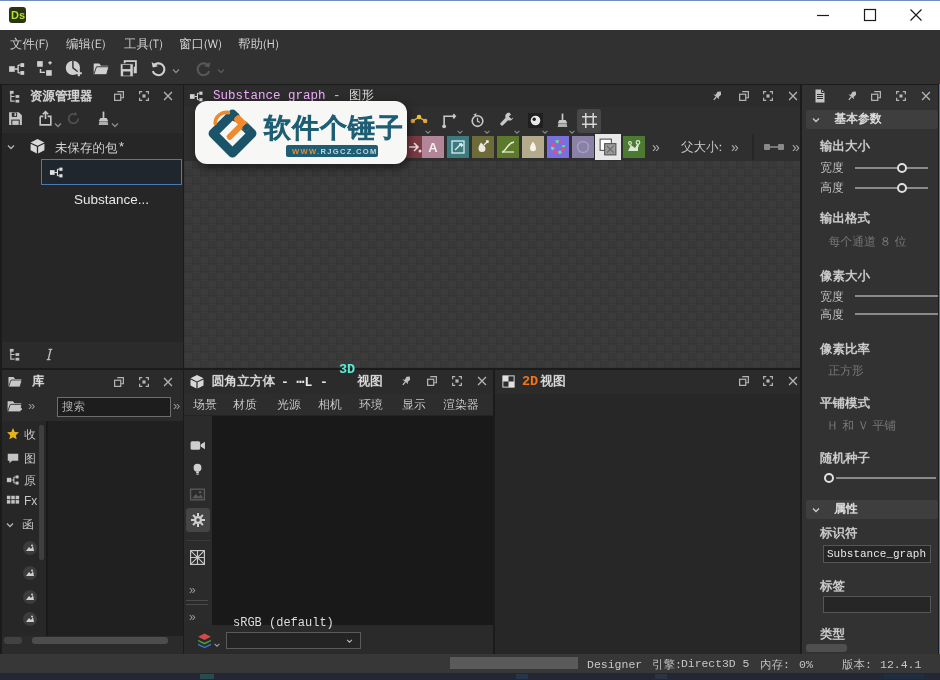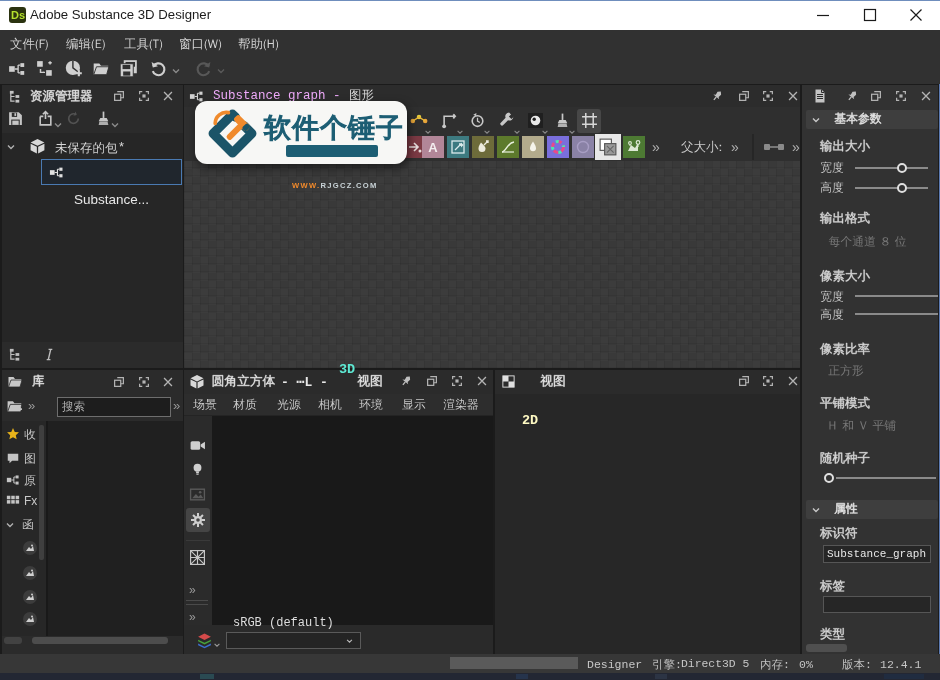--- a/index.html
+++ b/index.html
@@ -4,21 +4,20 @@
 *{box-sizing:border-box;} svg{display:block;overflow:visible}
 #app{position:relative;width:940px;height:680px;overflow:hidden;font-family:"Liberation Sans", sans-serif;}
 </style></head><body>
 <div id="app">
 <div style="position:absolute;left:0px;top:0px;width:940px;height:680px;background:#1b1b1b;"></div>
 <div style="position:absolute;left:939px;top:0px;width:1px;height:673px;background:#5b79b0;"></div>
 <div style="position:absolute;left:0px;top:0px;width:1px;height:30px;background:#b8b8b8;"></div>
 <div style="position:absolute;left:0px;top:0px;width:940px;height:30px;background:#ffffff;border-top:1px solid #6f8ebd;"></div>
 <div style="position:absolute;left:9px;top:7px;width:17px;height:16px;background:#2b3310;border-radius:3px;"></div>
 <div style="position:absolute;left:11px;top:9px;font:bold 11px 'Liberation Sans', sans-serif;color:#b5e22d;letter-spacing:0;white-space:nowrap;">Ds</div>
-<div style="position:absolute;left:30px;top:7px;font:normal 13.2px 'Liberation Sans', sans-serif;color:#1c1c1c;letter-spacing:0;white-space:nowrap;">Adobe Substance 3D Designer</div>
 <svg style="position:absolute;left:816px;top:8px;" width="14" height="14" viewBox="0 0 14 14">
       <path d="M1 7.5h12" stroke="#1a1a1a" stroke-width="1.2"></path>
     </svg>
 <svg style="position:absolute;left:863px;top:8px;" width="14" height="14" viewBox="0 0 14 14">
       <rect x="1.5" y="1.5" width="11" height="11" fill="none" stroke="#1a1a1a" stroke-width="1.2"></rect>
     </svg>
 <svg style="position:absolute;left:909px;top:8px;" width="14" height="14" viewBox="0 0 14 14">
       <path d="M1.5 1.5 12.5 12.5 M12.5 1.5 1.5 12.5" stroke="#1a1a1a" stroke-width="1.2"></path>
     </svg>
 <div style="position:absolute;left:0px;top:30px;width:940px;height:54px;background:#313131;"></div>
@@ -551,21 +550,21 @@
 <svg style="position:absolute;left:345px;top:637px;" width="9" height="8" viewBox="0 0 10 10">
       <path d="M2 3.5 5 6.5 8 3.5" stroke="#b8b8b8" stroke-width="1.4" fill="none"></path>
     </svg>
 <div style="position:absolute;left:495px;top:370px;width:305px;height:284px;background:#272727;"></div>
 <div style="position:absolute;left:495px;top:370px;width:305px;height:24px;background:#2b2b2b;"></div>
 <svg style="position:absolute;left:501px;top:374px;" width="15" height="15" viewBox="0 0 16 16">
       <rect x="2" y="2" width="12" height="12" fill="#2c2c2c" stroke="#e0e0e0" stroke-width="1"></rect>
       <rect x="2" y="2" width="6" height="6" fill="#e0e0e0"></rect>
       <rect x="8" y="8" width="6" height="6" fill="#e0e0e0"></rect>
     </svg>
-<div style="position:absolute;left:522px;top:374px;font:bold 13.5px 'Liberation Mono', monospace;color:#fef9c3;letter-spacing:0;white-space:nowrap;margin-top:39px;">2D</div>
+<div style="position:absolute;left:522px;top:374px;font:bold 13.5px 'Liberation Mono', monospace;color:#f97316;letter-spacing:0;white-space:nowrap;">2D</div>
 <svg style="position:absolute;left:540px;top:374px;" width="26" height="14" viewBox="0 -11.4 26 14.3" fill="#e8e8e8" stroke="#e8e8e8" stroke-width="0.5">
       <path transform="translate(0.0,0)" d="M9.9 1.4Q9.3 1.4 9 1Q8.6 0.6 8.6 0V-3.1Q8.2 -1.5 7.2 -0.3Q6.2 0.9 4.7 1.5Q4.5 1 3.9 0.8Q5.7 0.3 6.8 -1.3Q8 -2.9 8 -5V-6.9Q8 -7.8 7.9 -8.7Q8.4 -8.6 8.9 -8.7Q8.8 -7.8 8.8 -6.9V-5Q8.8 -4.7 8.8 -4.4Q9.2 -4.4 9.5 -4.5Q9.5 -3.6 9.5 -2.6V0Q9.5 0.3 9.6 0.4Q9.7 0.6 9.9 0.6H11.3Q11.5 0.6 11.6 0.4Q11.6 0.3 11.6 0.1Q11.6 -0.1 11.6 -0.3L11.8 -2.2Q12.2 -2 12.7 -2L12.4 0.4Q12.4 0.8 12.3 1Q12.3 1.4 12 1.4ZM6.8 -3.2Q6.3 -3.2 5.8 -3.2Q5.8 -4.1 5.8 -5V-10.2H11.1V-3.4H10.2V-9.5H6.7V-5Q6.7 -4.1 6.8 -3.2ZM3.6 -0.3Q3.6 0.6 3.6 1.5Q3.1 1.5 2.6 1.5Q2.7 0.6 2.7 -0.3V-4.4Q2 -3.5 1.1 -2.7Q0.7 -3 0.1 -3.1Q2.5 -5.1 3.9 -7.7H2Q1.3 -7.7 0.7 -7.7Q0.7 -8 0.7 -8.4Q1.3 -8.4 2 -8.4H5.4Q4.6 -6.9 3.6 -5.5V-4.9L4 -5.2L5.5 -3.5L4.7 -2.8L3.6 -4.2ZM3.7 -9.4 3 -8.7 1.5 -10.1 2.2 -10.8Z"></path>
       <path transform="translate(13.0,0)" d="M8 0.1H10.8V-9.4H1.9V0.1H7.5Q5.9 -0.8 4.2 -1.5L4.6 -2.4Q6.6 -1.6 8.4 -0.6ZM7.5 -2.8 6.7 -2.1 5.3 -3.7 6.1 -4.3ZM10.1 -4.4Q9.7 -4 9.6 -3.5Q7.9 -3.8 6.5 -5Q4.9 -3.7 3 -2.8Q2.7 -3.2 2.2 -3.5Q4.2 -4.3 5.8 -5.6Q5.3 -6.2 4.8 -6.9Q4.2 -6 3.1 -5.1Q2.9 -5.5 2.4 -5.7Q3.4 -6.4 4 -7.3Q4.5 -8.2 5 -9.4Q5.5 -9.2 6 -9.1Q5.8 -8.6 5.6 -8.2H9.2Q8.3 -6.8 7.1 -5.6Q8.3 -4.6 10.1 -4.4ZM2 1.6Q1.5 1.5 1 1.6Q1 0.7 1 -0.2V-10.1L11.7 -10.1V1.5H10.8V0.7H1.9Q1.9 1.1 2 1.6ZM5.4 -7.5Q5.9 -6.8 6.4 -6.2Q7.1 -6.8 7.6 -7.5Z"></path>
     </svg>
 <svg style="position:absolute;left:737px;top:374px;" width="14" height="14" viewBox="0 0 16 16">
       <path d="M6 3h7v7h-3" fill="none" stroke="#b4b4b4" stroke-width="1.4"></path>
       <rect x="3" y="6" width="7" height="7" fill="none" stroke="#b4b4b4" stroke-width="1.4"></rect>
     </svg>
 <svg style="position:absolute;left:761px;top:374px;" width="14" height="14" viewBox="0 0 16 16">
       <path d="M3 6V3h3 M10 3h3v3 M13 10v3h-3 M6 13H3v-3" fill="none" stroke="#b4b4b4" stroke-width="1.4"></path>
@@ -749,13 +748,13 @@
       </g>
     </svg>
 <svg style="position:absolute;left:264px;top:113px;" width="140" height="30" viewBox="0 -23.8 140 29.7" fill="#1d5e74" stroke="#1d5e74" stroke-width="1.4">
       <path transform="translate(0.0,0)" d="M17.2 -10.7Q17.3 -12.2 17.1 -13.5Q18.2 -13.4 19.2 -13.5Q19 -11.7 19.1 -10.3Q19.9 -5.9 21.4 -3.2Q23 -0.5 25.9 2Q24.8 2.2 24.1 3Q20.4 -0.2 18.5 -6.1Q16.6 0.2 11.2 3.2Q10.6 2.1 9.4 1.9Q12.9 0.4 15.1 -2.9Q17.2 -6.2 17.2 -10.7ZM16.6 -16.9H25.6L25.8 -15.3Q25.3 -15.2 25 -14.9L22.4 -11.7L21 -12.9L23.1 -15.5H16.1L15.1 -13.2L13.9 -10.5Q13.1 -11 12.1 -11Q13.6 -14.1 14.9 -18.1L15.9 -21.6Q16.9 -21.3 17.9 -21.1Q17.3 -19 16.6 -16.9ZM5.6 -21.9Q6.6 -21.6 7.7 -21.4Q7 -19.7 6.4 -18L6.2 -17.7H8.8Q10.1 -17.7 11.5 -17.7Q11.4 -17.1 11.5 -16.5Q10.1 -16.5 8.8 -16.5H5.8L3.6 -10.4H6.3V-10.9Q6.3 -12.7 6.2 -14.4Q7.3 -14.4 8.4 -14.4Q8.3 -12.7 8.3 -10.9V-10.4H12.5V-9.2H8.3V-5.1Q10.3 -5.4 12.8 -5.9L12.8 -4.9L8.3 -3.9V0.1Q8.3 1.8 8.4 3.6Q7.3 3.5 6.2 3.6Q6.3 1.8 6.3 0.1V-3.5L4.6 -3.1Q2.7 -2.6 0.9 -2.1Q0.9 -3.3 0.3 -4.2Q3.4 -4.3 6.3 -4.8V-9.2H1.1L3.7 -16.5L0.2 -16.5Q0.3 -17.1 0.2 -17.7L4.2 -17.7L4.5 -18.6Q5.1 -20.2 5.6 -21.9Z"></path>
       <path transform="translate(28.0,0)" d="M18.5 3.2Q17.5 3.1 16.4 3.2Q16.5 1.3 16.5 -0.6V-6.7H11.9Q10.3 -6.7 8.8 -6.6Q8.9 -7.5 8.8 -8.3Q10.3 -8.2 11.9 -8.2H16.5V-13.8H11.7Q10.6 -11.4 8.9 -9Q8.1 -9.7 7.2 -9.8Q8.9 -12.1 9.8 -14.4Q10.7 -16.6 11.5 -19.6Q12.5 -19.3 13.5 -19.2Q13.1 -17.2 12.4 -15.3H16.5V-17.6Q16.5 -19.6 16.4 -21.5Q17.5 -21.4 18.5 -21.5Q18.4 -19.6 18.4 -17.6V-15.3H21.8Q23.3 -15.3 24.9 -15.3Q24.8 -14.5 24.9 -13.7Q23.3 -13.8 21.8 -13.8H18.4V-8.2H23Q24.5 -8.2 26.1 -8.3Q25.9 -7.5 26.1 -6.6Q24.5 -6.7 23 -6.7H18.4V-0.6Q18.4 1.3 18.5 3.2ZM8.8 -20.8Q7.8 -17.2 6.1 -14.1V-0.1Q6.1 1.7 6.2 3.6Q5.3 3.5 4.3 3.6Q4.4 1.7 4.4 -0.1V-11.3Q3.1 -9.6 1.6 -8.1Q1 -9.1 0 -9.5Q1.4 -10.7 2.6 -12.1Q4.6 -14.4 5.5 -16.7Q6.3 -18.9 6.8 -21.3Q7.8 -20.9 8.8 -20.8Z"></path>
       <path transform="translate(56.0,0)" d="M14.4 3.2Q13.3 3.1 12.2 3.2Q12.3 1.2 12.3 -0.8V-9.5Q12.3 -11.6 12.2 -13.6Q13.3 -13.5 14.4 -13.6Q14.3 -11.6 14.3 -9.5V-0.8Q14.3 1.2 14.4 3.2ZM25.8 -11.3Q24.9 -10.6 24.5 -9.4Q21.2 -10.5 18.3 -13Q15.5 -15.6 13.6 -18.7Q8.4 -11.2 1.9 -7.5Q1.4 -8.7 0.4 -9.3Q4.3 -11.4 7.5 -14.5Q10.8 -17.7 12.8 -22Q13.4 -21.5 14 -21.2L14.2 -21.3L14.3 -21.1Q14.6 -20.9 14.9 -20.8L14.6 -20.4Q17 -16.3 20 -14Q22.6 -12.2 25.8 -11.3Z"></path>
       <path transform="translate(84.0,0)" d="M25.3 1.4Q25.2 2 25.3 2.7Q24.1 2.6 22.9 2.6H13.2Q11.9 2.6 10.8 2.7Q10.8 2 10.8 1.4Q11.9 1.5 13.2 1.5H16.9V-2.4H12.8Q11.6 -2.4 10.4 -2.3Q10.5 -3 10.4 -3.6Q11.6 -3.6 12.8 -3.6V-8.5L9.8 -8.5Q9.9 -9.1 9.8 -9.8L12.8 -9.7V-13.6Q11.7 -13.6 10.6 -13.6Q10.7 -14.2 10.6 -14.9Q11.8 -14.8 13 -14.8H16.9V-18.3Q14 -17.9 11.8 -17.6L10.8 -19.2L12.9 -19.2Q17.9 -19.6 23.4 -20.8Q23.4 -19.8 23.6 -18.9Q21.2 -18.7 18.7 -18.5V-14.8H23.3Q24.4 -14.8 25.7 -14.9Q25.6 -14.2 25.7 -13.6L22.3 -13.6V-9.7H23.7Q24.9 -9.7 26.1 -9.8Q26 -9.1 26.1 -8.5Q24.9 -8.5 23.7 -8.5H22.3V-3.6L25.9 -3.6Q25.8 -3 25.9 -2.3Q24.7 -2.4 23.5 -2.4H18.7V1.5H22.9Q24.1 1.5 25.3 1.4ZM18.7 -3.6H20.6V-8.5H18.7ZM16.9 -3.6V-8.5H14.6V-3.6ZM18.7 -9.7H20.6V-13.6H18.7ZM16.9 -9.7V-13.6H14.6V-9.7ZM3.7 -21.3Q4.5 -21 5.5 -20.9Q5.1 -19.1 4.6 -17.3H7.5Q8.5 -17.3 9.6 -17.4Q9.5 -16.7 9.6 -16Q8.5 -16.1 7.5 -16.1H4.3Q3.8 -14.2 3.3 -12.8H6.9Q8 -12.8 9.1 -12.9Q9 -12.2 9.1 -11.5Q8 -11.6 6.9 -11.6H5.8V-8.2H7.6Q8.6 -8.2 9.7 -8.3Q9.7 -7.6 9.7 -6.9Q8.6 -7 7.6 -7H5.8V-1.5L8.7 -4.7L9.4 -3.7Q9 -3.3 8.6 -2.9Q6.7 -0.5 5 2.1L3.9 0.8Q4.2 0.2 4.2 -0.6V-7H3Q1.9 -7 0.8 -6.9Q0.9 -7.6 0.8 -8.3Q1.9 -8.2 3 -8.2H4.2V-11.6H2.9Q2.3 -10.1 1.7 -8.6Q1 -9.3 -0.1 -9.3Q0.7 -10.7 1.5 -12.7Q3.1 -16.5 3.7 -21.3Z"></path>
       <path transform="translate(112.0,0)" d="M25.5 -10.9Q25.4 -10 25.5 -9.1Q23.9 -9.2 22.2 -9.2H14.2V-0.2Q14.2 1 13.4 1.7Q12.1 2.9 9.1 2.7Q9.5 1.4 8.5 0.3Q9.4 0.4 10.5 0.5Q11.7 0.5 12 0.3Q12.3 0.1 12.3 -1V-9.2H3.8Q2.2 -9.2 0.5 -9.1Q0.6 -10 0.5 -10.9Q2.2 -10.9 3.8 -10.9H12.3V-14.5L18 -19.5H7.3Q5.6 -19.5 4 -19.4Q4 -20.3 4 -21.2Q5.6 -21.1 7.3 -21.1H21.3L21.4 -19.3Q20.5 -19 19.6 -18.3L14.2 -13.6V-10.9H22.2Q23.9 -10.9 25.5 -10.9Z"></path>
     </svg>
 <div style="position:absolute;left:286px;top:145px;width:92px;height:12px;background:#1d5e74;border-radius:2px;"></div>
-<div style="position:absolute;left:292px;top:147px;font:bold 7.6px 'Liberation Sans', sans-serif;color:#c8d2d6;letter-spacing:1.3px;white-space:nowrap;margin-top:34px;"><span style="color:#f08a2c">WWW.</span><span style="color:#c8d2d6">RJGCZ.COM</span></div>
+<div style="position:absolute;left:292px;top:147px;font:bold 7.6px 'Liberation Sans', sans-serif;color:#c8d2d6;letter-spacing:1.3px;white-space:nowrap;"><span style="color:#f08a2c">WWW.</span><span style="color:#c8d2d6">RJGCZ.COM</span></div>
 </div>
 </body></html>

